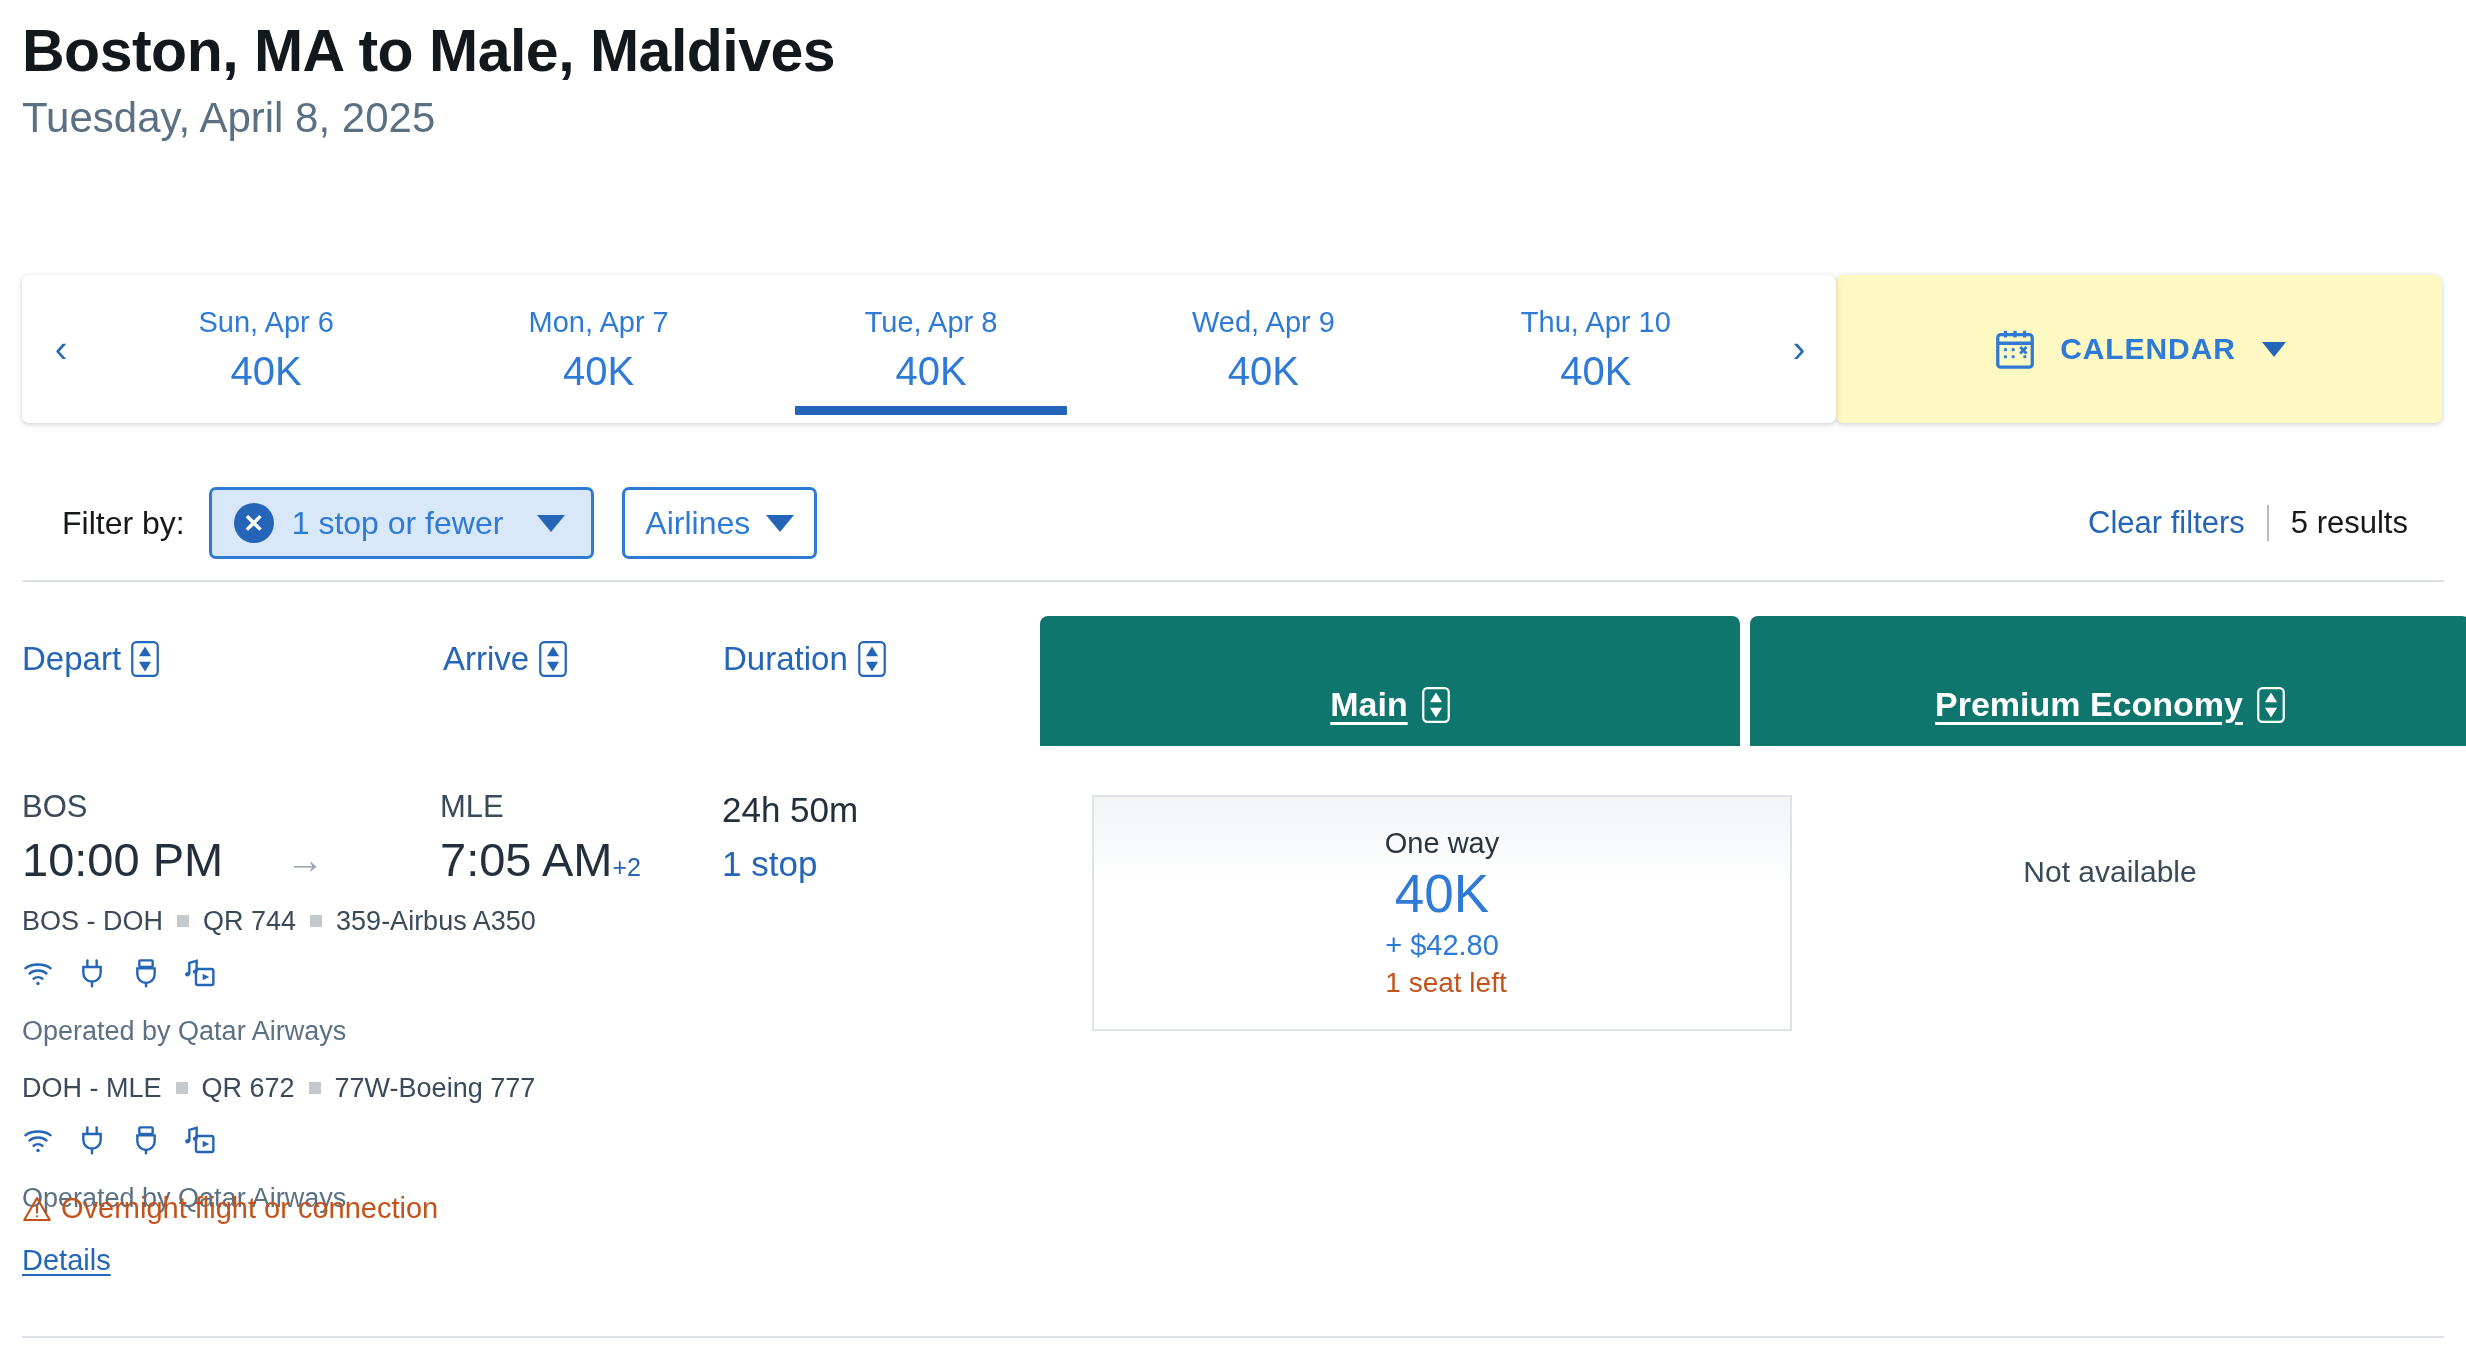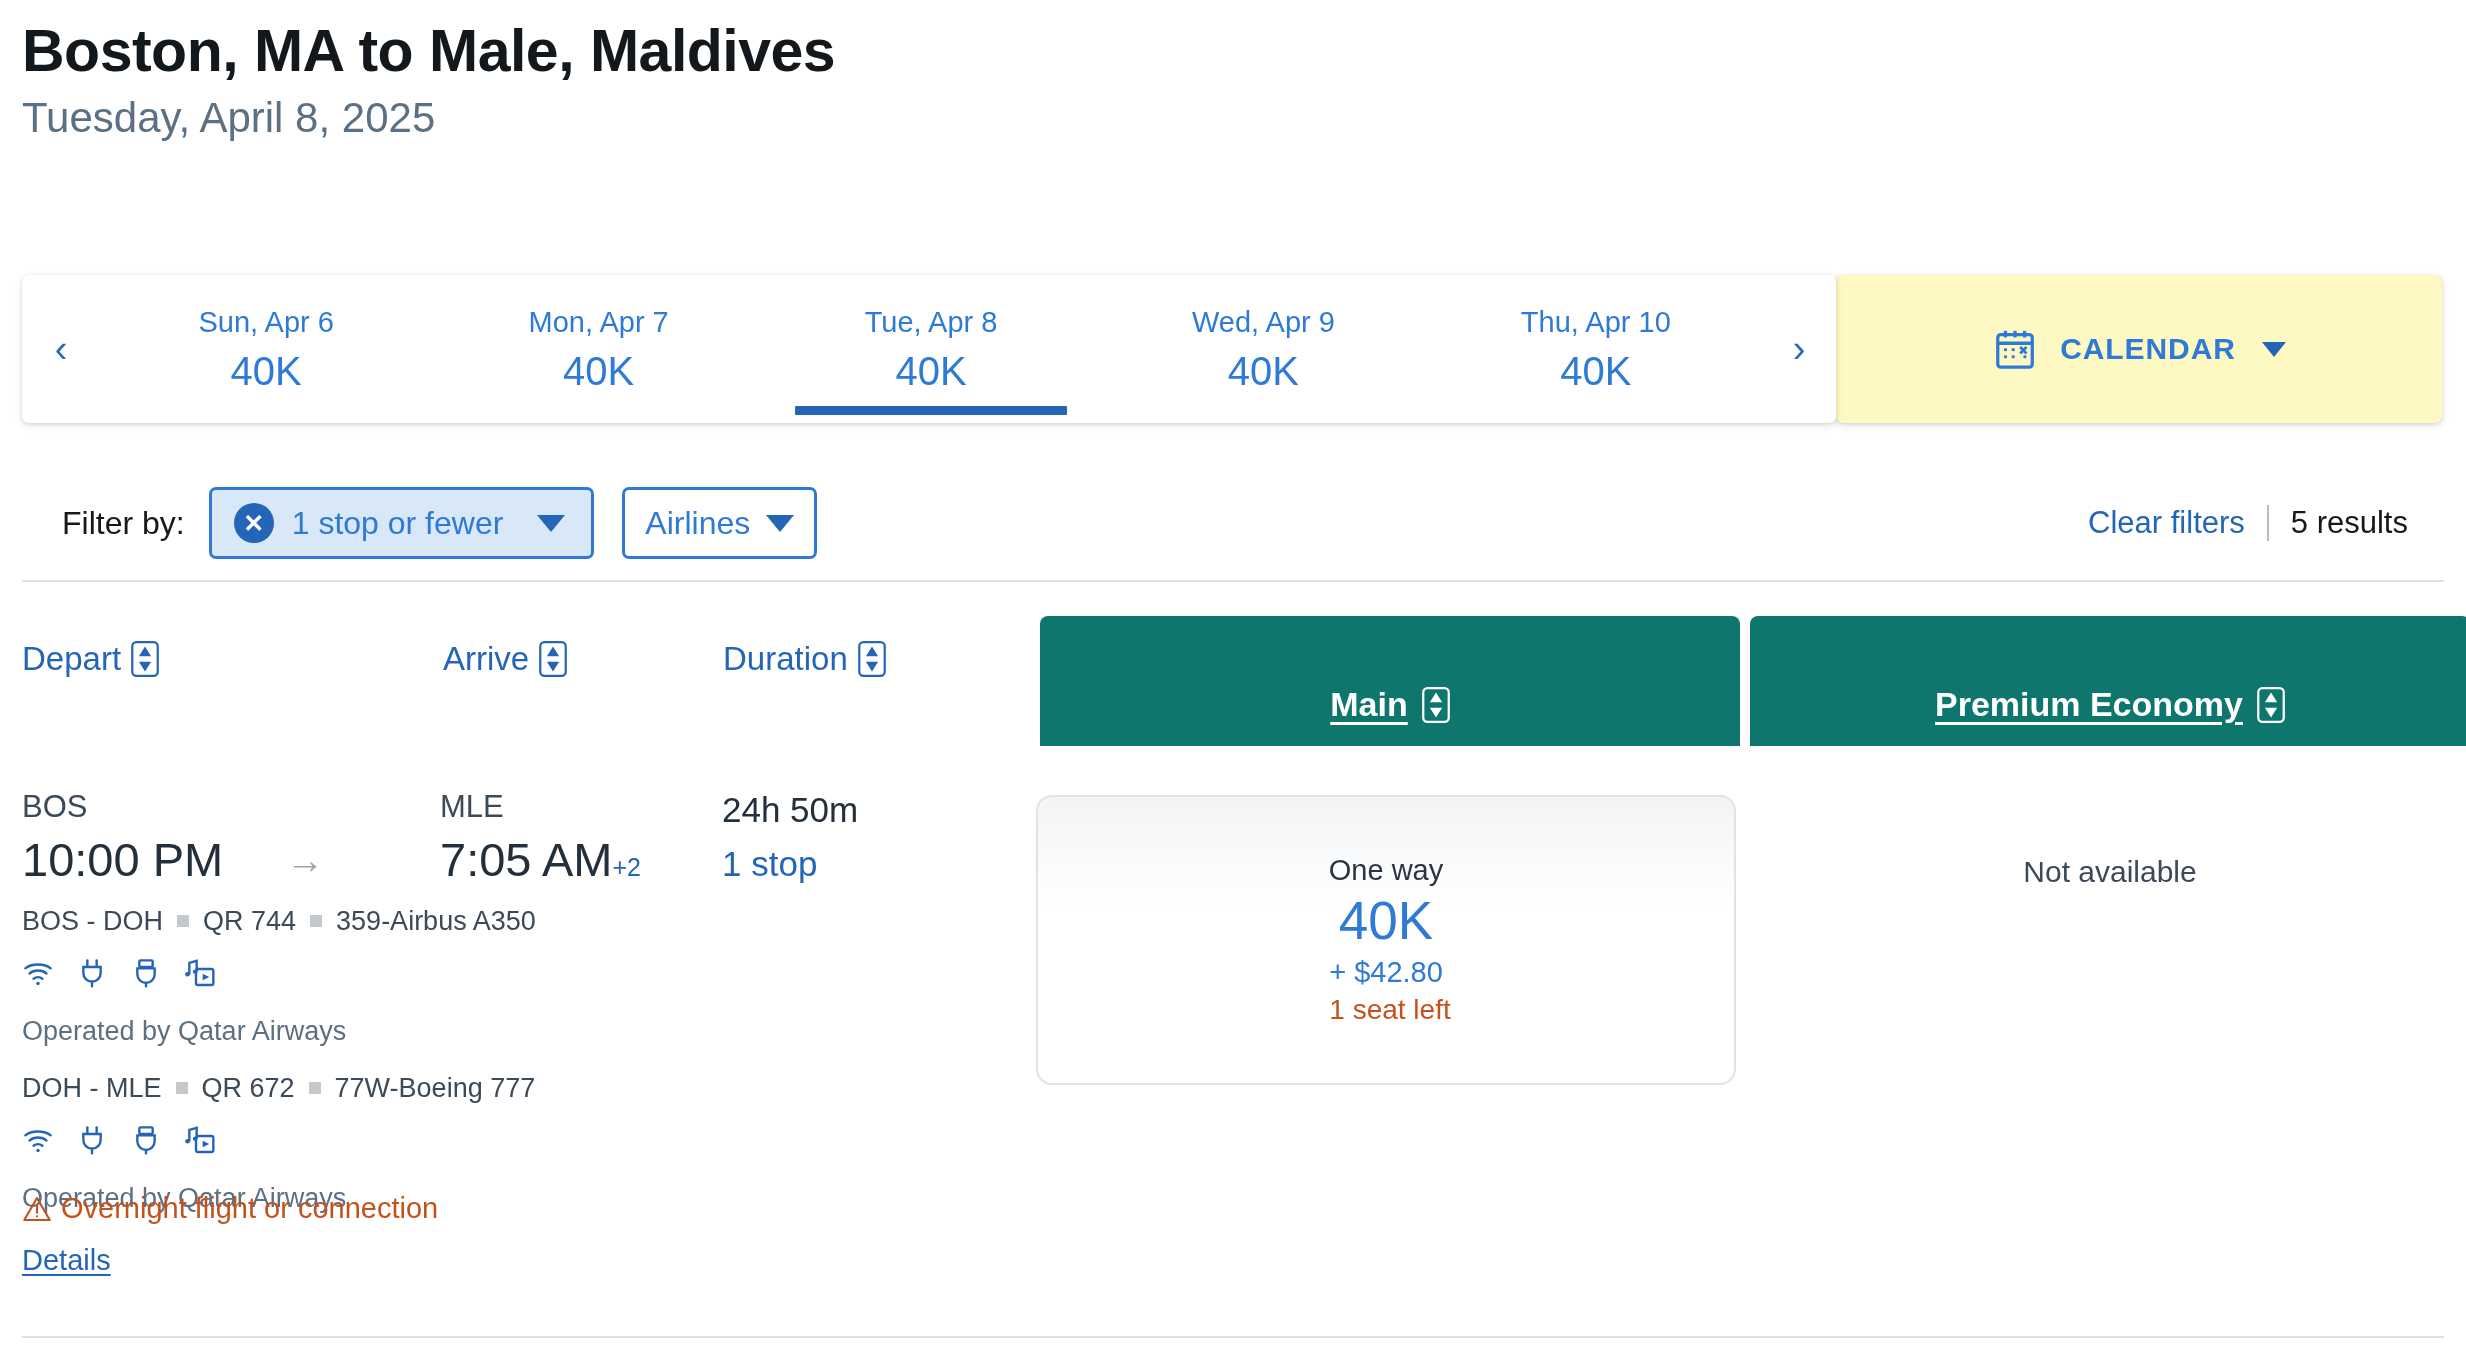--- a/index.html
+++ b/index.html
@@ -195,24 +195,24 @@
   .warn-icon { width: 30px; height: 30px; display: block; }
   .warn-text { font-size: 29px; color: #c4521a; }
   .details-link {
     position: absolute; left: 22px; top: 484px;
     font-size: 29px; color: #2565b8; text-decoration: underline;
     text-underline-offset: 4px; cursor: pointer;
   }
 
   
   .farecard {
-    position: absolute; left: 1036px; top: 795px;
-    width: 700px; height: 290px;
+    position: absolute; left: 1092px; top: 795px;
+    width: 700px; height: 236px;
     background: linear-gradient(180deg, #f2f4f6 0%, #ffffff 38%);
-    border: 2px solid #dfe2e6; border-radius: 16px;
+    border: 2px solid #dfe2e6; border-radius: 0;
     display: flex; flex-direction: column;
     align-items: center; justify-content: center;
     cursor: pointer;
   }
   .fc-oneway { font-size: 29px; color: #2b3440; }
   .fc-price { font-size: 53px; color: #2e7ad6; margin-top: 6px; line-height: 1.05; }
   .fc-tax { font-size: 29px; color: #2e7ad6; margin-top: 8px; }
   .fc-seats { font-size: 28px; color: #c4521a; margin-top: 5px; margin-left: 8px; }
 
   .notavail {

